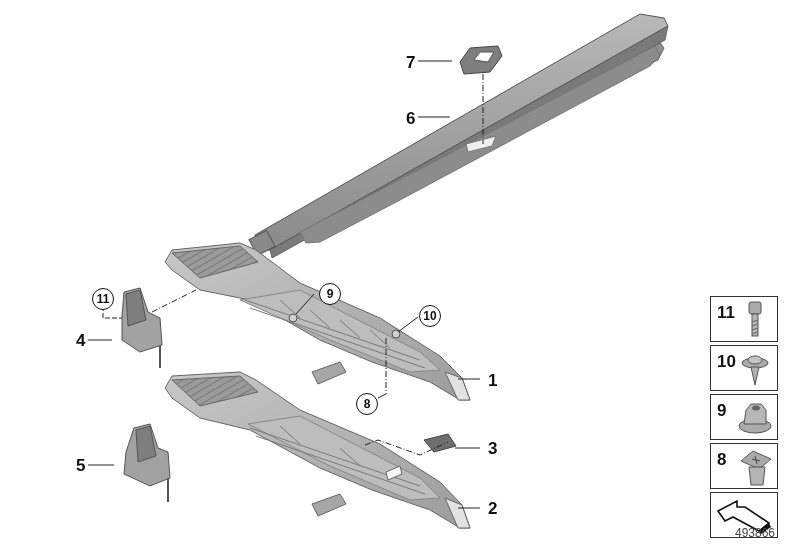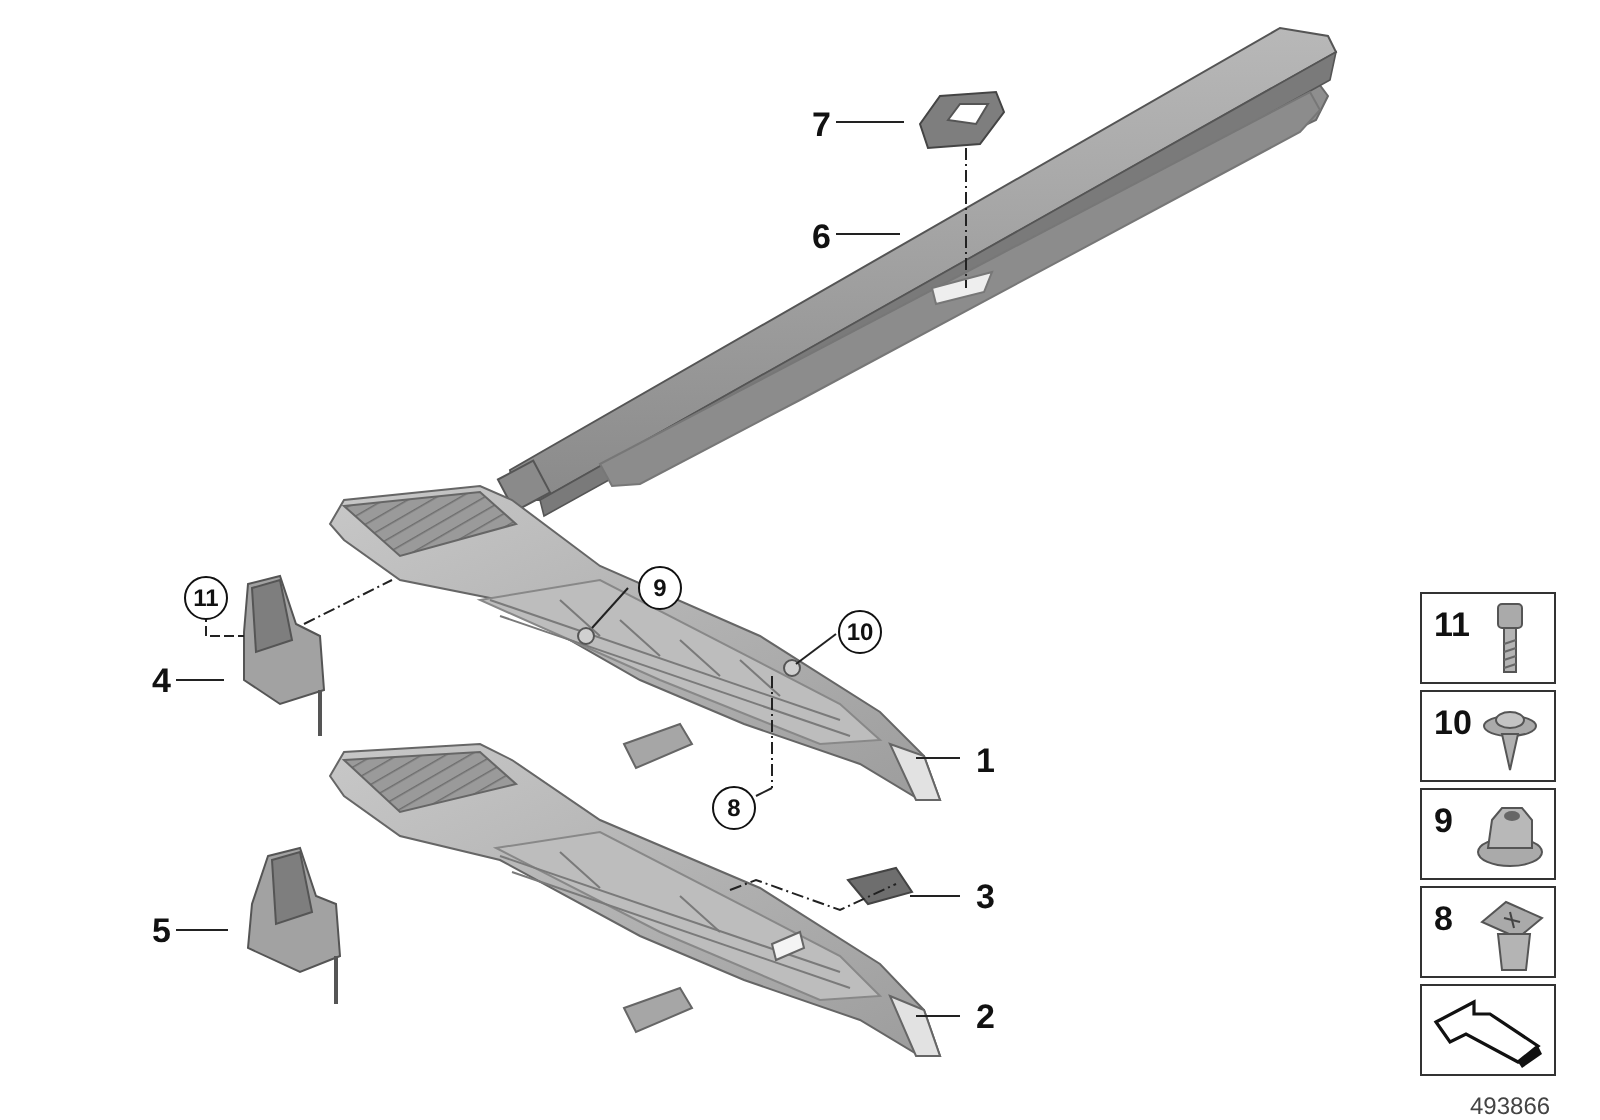--- a/index.html
+++ b/index.html
@@ -4,21 +4,21 @@
 <style>
   html,body{margin:0;padding:0;background:#ffffff;}
   body{width:800px;height:560px;position:relative;overflow:hidden;font-family:"Liberation Sans",sans-serif;}
   .canvas{position:absolute;left:0;top:0;width:800px;height:560px;}
   .callout{position:absolute;font-weight:bold;font-size:17px;color:#111;line-height:1;}
   .circ{position:absolute;width:22px;height:22px;border:1.5px solid #111;border-radius:50%;background:#fff;font-weight:bold;font-size:12px;color:#111;display:flex;align-items:center;justify-content:center;box-sizing:border-box;}
   .legend{position:absolute;left:710px;top:296px;width:68px;}
   .legend-cell{position:relative;width:68px;height:46px;border:1px solid #333;box-sizing:border-box;margin-bottom:3px;background:#fff;}
   .legend-num{position:absolute;left:6px;top:6px;font-weight:bold;font-size:17px;color:#111;}
   .legend-icon{position:absolute;right:4px;top:3px;width:36px;height:40px;}
-  .diagram-id{position:absolute;left:735px;top:546px;font-size:12px;color:#444;}
+  .diagram-id{position:absolute;left:735px;top:526px;font-size:12px;color:#444;}
 </style>
 </head>
 <body>
 
 <div class="canvas">
 <svg width="800" height="560" viewBox="0 0 800 560">
   <defs>
     <linearGradient id="barG" x1="0" y1="0" x2="0" y2="1">
       <stop offset="0" stop-color="#b8b8b8"></stop>
           <stop offset="1" stop-color="#8a8a8a"></stop>

